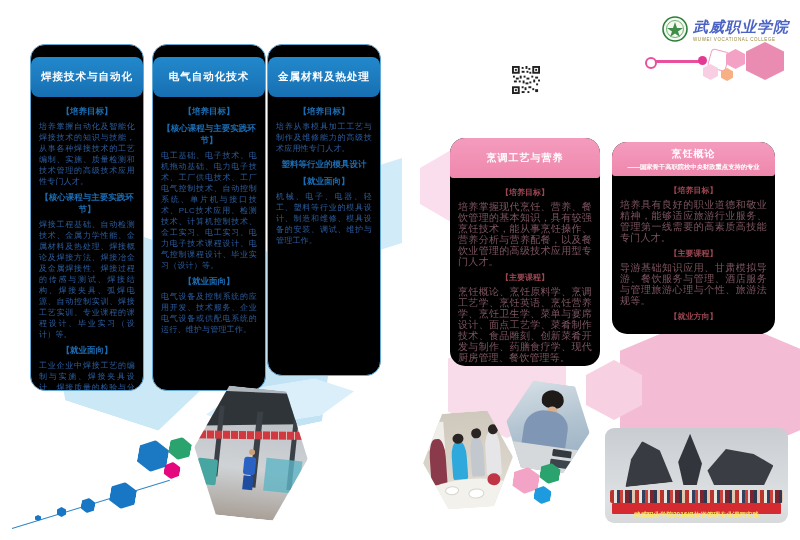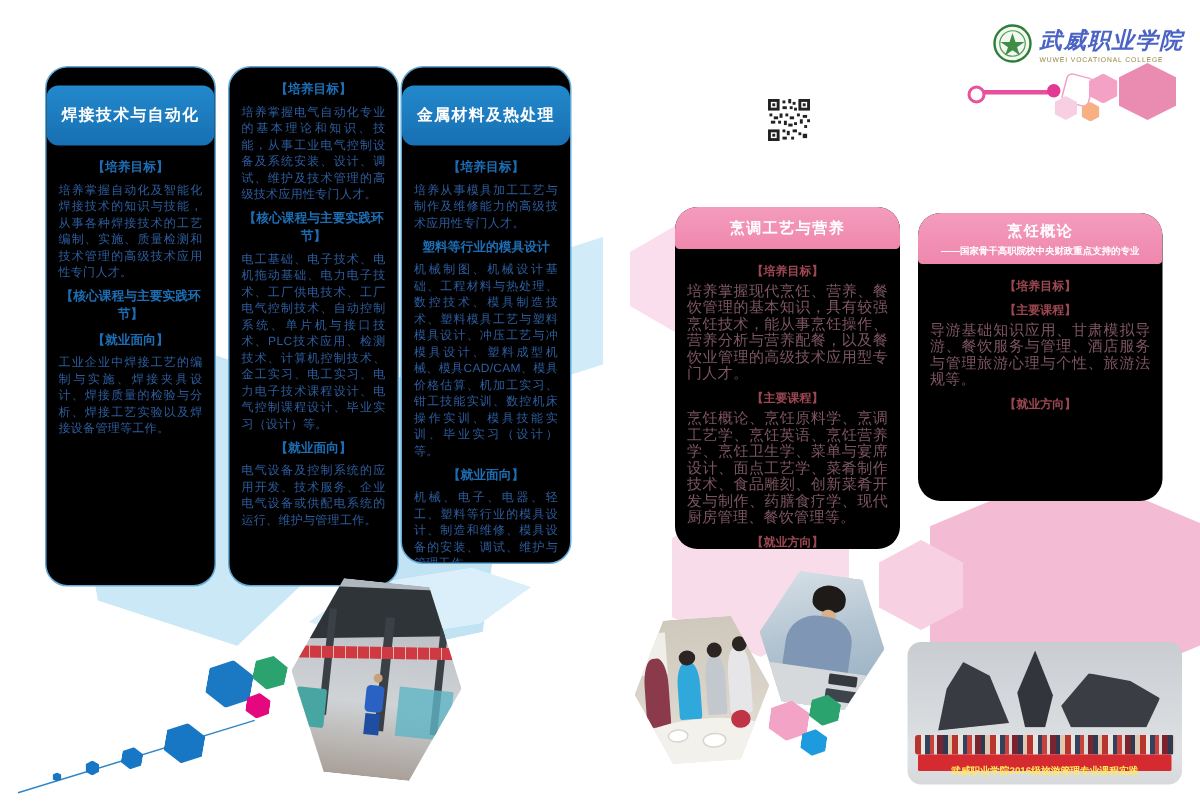--- a/index.html
+++ b/index.html
@@ -10,21 +10,21 @@
   }
   
   .abs{position:absolute;}
   .hex{clip-path:polygon(25% 0,75% 0,100% 50%,75% 100%,25% 100%,0 50%);}
   .hexp{clip-path:polygon(50% 0,100% 25%,100% 75%,50% 100%,0 75%,0 25%);}
   
   .card{position:absolute;background:#000000;border-radius:15px;overflow:hidden;z-index:2;}
   .card.blue{border:1px solid #64aad7;}
   .band{display:flex;align-items:center;justify-content:center;text-align:center;}
   .band.blue-band{margin:12px 0 0 0;height:40px;border-radius:8px;background:linear-gradient(180deg,#2289cc,#176fb2);color:#fff;font-size:10.5px;font-weight:bold;letter-spacing:1px;}
-  .band.pink-band{height:28px;border-radius:3px;background:linear-gradient(180deg,#f49cbd,#ef87ad);color:#fff;font-size:10px;font-weight:bold;letter-spacing:1px;flex-direction:column;}
+  .band.pink-band{height:40px;border-radius:3px;background:linear-gradient(180deg,#f49cbd,#ef87ad);color:#fff;font-size:10px;font-weight:bold;letter-spacing:1px;flex-direction:column;}
   .band.pink-band.tall{height:34px;}
   .band .subtitle{font-size:6.3px;font-weight:bold;letter-spacing:0;margin-top:2px;}
   .card-body{padding:4px 8px 6px 8px;}
   .sec-h{text-align:center;font-weight:bold;margin:5px 0 3px 0;}
   .sec-h.blue-h{color:#1c6db4;font-size:8.5px;}
   .sec-h.pink-h{color:#9c4752;font-size:8px;}
   .sec-b{text-align:justify;letter-spacing:0.2px;}
   .sec-b.blue-b{color:#2d5d9f;font-size:8px;line-height:11px;}
   .sec-b.pink-b{color:#7d5560;font-size:10px;line-height:11px;}
   
@@ -59,45 +59,47 @@
   <div class="abs hexp" style="left:586px;top:360px;width:56px;height:60px;background:#f7d0e2;z-index:0;"></div>
 
   <div class="card blue" style="left:30px;top:44px;width:112px;height:345px;">
     <div class="band blue-band">
         <span>焊接技术与自动化</span>
       </div>
     <div class="card-body">
       <div class="sec-h blue-h">【培养目标】</div>
       <div class="sec-b blue-b">培养掌握自动化及智能化焊接技术的知识与技能，从事各种焊接技术的工艺编制、实施、质量检测和技术管理的高级技术应用性专门人才。</div>
       <div class="sec-h blue-h">【核心课程与主要实践环节】</div>
+      <div class="sec-b blue-b">焊接工程基础、自动检测技术、金属力学性能、金属材料及热处理、焊接概论及焊接方法、焊接冶金及金属焊接性、焊接过程的传感与测试、焊接结构、焊接夹具、弧焊电源、自动控制实训、焊接工艺实训、专业课程的课程设计、毕业实习（设计）等。</div>
       <div class="sec-h blue-h">【就业面向】</div>
       <div class="sec-b blue-b">工业企业中焊接工艺的编制与实施、焊接夹具设计、焊接质量的检验与分析、焊接工艺实验以及焊接设备管理等工作。</div>
     </div>
   </div>
 
   <div class="card blue" style="left:152px;top:44px;width:112px;height:345px;">
+    <div class="band blue-band">
+        <span>电气自动化技术</span>
+      </div>
     <div class="card-body">
       <div class="sec-h blue-h">【培养目标】</div>
-      <div class="sec-b blue-b">培养掌握电气自动化专业的基本理论和知识、技能，从事工业电气控制设备及系统安装、设计、调试、维护及技术管理的高级技术应用性专门人才。</div>
       <div class="sec-h blue-h">【核心课程与主要实践环节】</div>
       <div class="sec-b blue-b">电工基础、电子技术、电机拖动基础、电力电子技术、工厂供电技术、工厂电气控制技术、自动控制系统、单片机与接口技术、PLC技术应用、检测技术、计算机控制技术、金工实习、电工实习、电力电子技术课程设计、电气控制课程设计、毕业实习（设计）等。</div>
       <div class="sec-h blue-h">【就业面向】</div>
       <div class="sec-b blue-b">电气设备及控制系统的应用开发、技术服务、企业电气设备或供配电系统的运行、维护与管理工作。</div>
     </div>
   </div>
 
   <div class="card blue" style="left:267px;top:44px;width:112px;height:330px;">
     <div class="band blue-band">
         <span>金属材料及热处理</span>
       </div>
     <div class="card-body">
       <div class="sec-h blue-h">【培养目标】</div>
       <div class="sec-b blue-b">培养从事模具加工工艺与制作及维修能力的高级技术应用性专门人才。</div>
       <div class="sec-h blue-h">塑料等行业的模具设计</div>
-      <div class="sec-b blue-b">机械制图、机械设计基础、工程材料与热处理、数控技术、模具制造技术、塑料模具工艺与塑料模具设计、冲压工艺与冲模具设计、塑料成型机械、模具CAD/CAM、模具价格估算、机加工实习、钳工技能实训、数控机床操作实训、模具技能实训、毕业实习（设计）等。</div>
       <div class="sec-h blue-h">【就业面向】</div>
       <div class="sec-b blue-b">机械、电子、电器、轻工、塑料等行业的模具设计、制造和维修、模具设备的安装、调试、维护与管理工作。</div>
     </div>
   </div>
 
 
   <svg class="abs" style="left:512px;top:66px;z-index:2;" width="28" height="28" viewBox="0 0 29 29">
     <rect width="29" height="29" fill="#fff"></rect>
     <g fill="#222">
       <rect x="0" y="0" width="8" height="8"></rect>
@@ -175,20 +177,21 @@
     </div>
   </div>
 
   <div class="card" style="left:612px;top:142px;width:163px;height:192px;">
     <div class="band pink-band tall">
       <span>烹饪概论</span>
       <span class="subtitle">——国家骨干高职院校中央财政重点支持的专业</span>
     </div>
     <div class="card-body">
       <div class="sec-h pink-h">【培养目标】</div>
+      <div class="sec-b pink-b">培养具有良好的职业道德和敬业精神，能够适应旅游行业服务、管理第一线需要的高素质高技能专门人才。</div>
       <div class="sec-h pink-h">【主要课程】</div>
       <div class="sec-b pink-b">导游基础知识应用、甘肃模拟导游、餐饮服务与管理、酒店服务与管理旅游心理与个性、旅游法规等。</div>
       <div class="sec-h pink-h">【就业方向】</div>
     </div>
   </div>
 
   <div class="abs hexp" style="left:138px;top:440px;width:30px;height:32px;background:#1b79c4;transform:rotate(10deg);z-index:1;"></div>
   <div class="abs hexp" style="left:169px;top:437px;width:22px;height:23px;background:#2aa36e;transform:rotate(12deg);z-index:1;"></div>
   <div class="abs hexp" style="left:164px;top:462px;width:16px;height:17px;background:#e5077e;transform:rotate(8deg);z-index:1;"></div>
 

